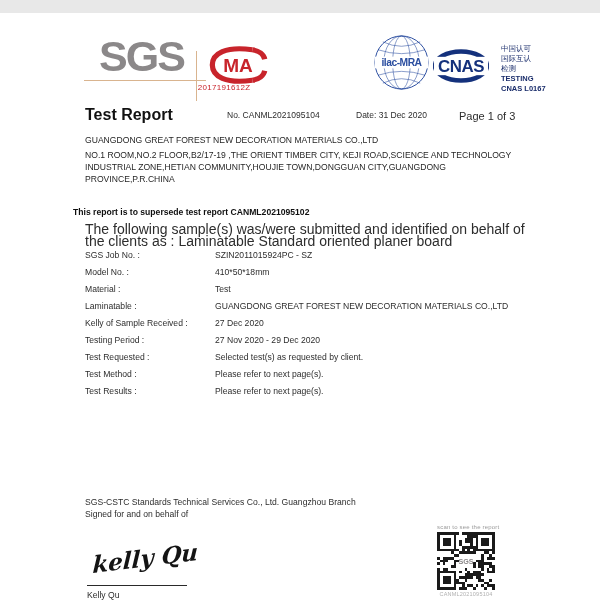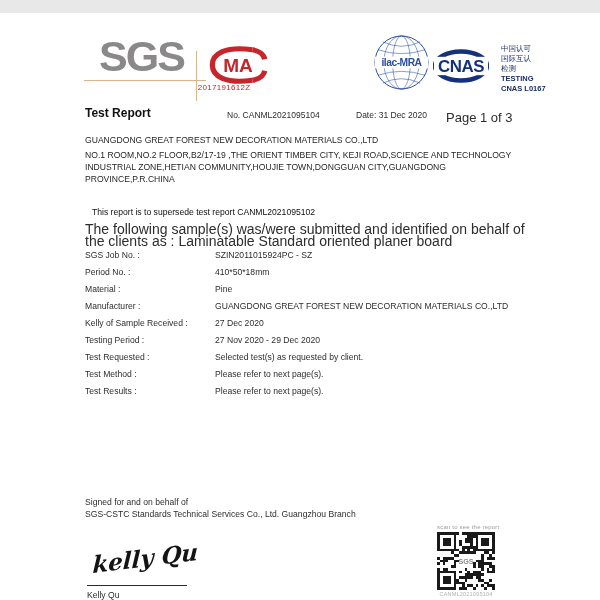--- a/index.html
+++ b/index.html
@@ -13,28 +13,28 @@
   .sgs-logo{left:99px;top:22px;font-size:43px;font-weight:bold;color:#8b8889;letter-spacing:-2px;line-height:1;}
   .cropline-h{left:84px;top:67px;width:122px;height:0;border-top:1px solid #d9b48f;}
   .cropline-v{left:196px;top:38px;width:0;height:50px;border-left:1px solid #d9b48f;}
   .cma-box{left:207px;top:32px;width:64px;height:40px;}
   .cma-number{left:188px;top:70px;width:72px;text-align:center;font-size:8px;color:#c8242b;letter-spacing:.3px;}
   .ilac-box{left:373px;top:21px;width:57px;height:57px;}
   .cnas-box{left:433px;top:36px;width:56px;height:34px;}
   .cnas-text{left:501px;top:31px;font-size:7.5px;line-height:10px;color:#1a2d6b;}
   .cnas-text .b{font-weight:bold;}
   
-  .report-title{left:85px;top:93px;font-size:12px;font-weight:bold;color:#111;}
+  .report-title{left:85px;top:93px;font-size:16px;font-weight:bold;color:#111;}
   .report-number{left:227px;top:97px;font-size:8.5px;text-align:center;}
   .report-date{left:356px;top:97px;font-size:8.5px;}
-  .report-page{left:446px;top:97px;font-size:13px;}
+  .report-page{left:459px;top:97px;font-size:11px;}
   
   .client-name{left:85px;top:122px;font-size:8.6px;color:#262626;}
   .client-address{left:85px;top:136px;width:452px;font-size:8.6px;line-height:12px;color:#262626;}
-  .supersede{left:92px;top:194px;font-size:8.6px;font-weight:normal;color:#0f0f0f;}
+  .supersede{left:73px;top:194px;font-size:8.6px;font-weight:bold;color:#0f0f0f;}
   .intro{left:85px;top:210px;width:452px;font-size:14px;line-height:12px;}
   .fields{left:85px;top:236px;width:452px;display:flex;flex-direction:column;gap:4px;}
   .frow{display:flex;font-size:8.6px;line-height:13px;}
   .flabel{width:130px;flex:0 0 130px;}
   .fvalue{flex:1;}
   
   .signoff{left:85px;top:484px;font-size:8.6px;line-height:11.5px;}
   .sig-script{left:92px;top:538px;font-family:"DejaVu Serif",serif;font-style:italic;font-weight:bold;
     font-size:23px;color:#141414;transform:rotate(-7deg) skewX(-10deg);transform-origin:left bottom;white-space:nowrap;}
   .sig-line{left:87px;top:572px;width:100px;height:0;border-top:1.5px solid #2a2a2a;}
@@ -104,29 +104,29 @@
 
   <div class="abs supersede">This report is to supersede test report CANML2021095102</div>
   <div class="abs intro">The following sample(s) was/were submitted and identified on behalf of the clients as : Laminatable Standard oriented planer board</div>
 
   <div class="abs fields">
     <div class="frow">
       <span class="flabel">SGS Job No. :</span>
       <span class="fvalue">SZIN2011015924PC - SZ</span>
     </div>
     <div class="frow">
-      <span class="flabel">Period No. :</span>
+      <span class="flabel">Model No. :</span>
       <span class="fvalue">410*50*18mm</span>
     </div>
     <div class="frow">
       <span class="flabel">Material :</span>
-      <span class="fvalue">Pine</span>
-    </div>
-    <div class="frow">
-      <span class="flabel">Manufacturer :</span>
+      <span class="fvalue">Test</span>
+    </div>
+    <div class="frow">
+      <span class="flabel">Laminatable :</span>
       <span class="fvalue">GUANGDONG GREAT FOREST NEW DECORATION MATERIALS CO.,LTD</span>
     </div>
     <div class="frow">
       <span class="flabel">Kelly of Sample Received :</span>
       <span class="fvalue">27 Dec 2020</span>
     </div>
     <div class="frow">
       <span class="flabel">Testing Period :</span>
       <span class="fvalue">27 Nov 2020 - 29 Dec 2020</span>
     </div>
@@ -138,22 +138,22 @@
       <span class="flabel">Test Method :</span>
       <span class="fvalue">Please refer to next page(s).</span>
     </div>
     <div class="frow">
       <span class="flabel">Test Results :</span>
       <span class="fvalue">Please refer to next page(s).</span>
     </div>
   </div>
 
   <div class="abs signoff">
+    <div>SGS-CSTC Standards Technical Services Co., Ltd. Guangzhou Branch</div>
     <div>Signed for and on behalf of</div>
-    <div>SGS-CSTC Standards Technical Services Co., Ltd. Guangzhou Branch</div>
   </div>
 
   <div class="abs sig-script">kelly Qu</div>
   <div class="abs sig-line"></div>
   <div class="abs sig-name">Kelly Qu</div>
   <div class="abs sig-role">Approved Signatory</div>
 
   <div class="abs qr-caption">scan to see the report</div>
   <div class="abs qr-box" id="qr-box"><svg width="58" height="58" viewBox="0 0 21 21" shape-rendering="crispEdges">
         <rect width="21" height="21" fill="#fff"></rect>

